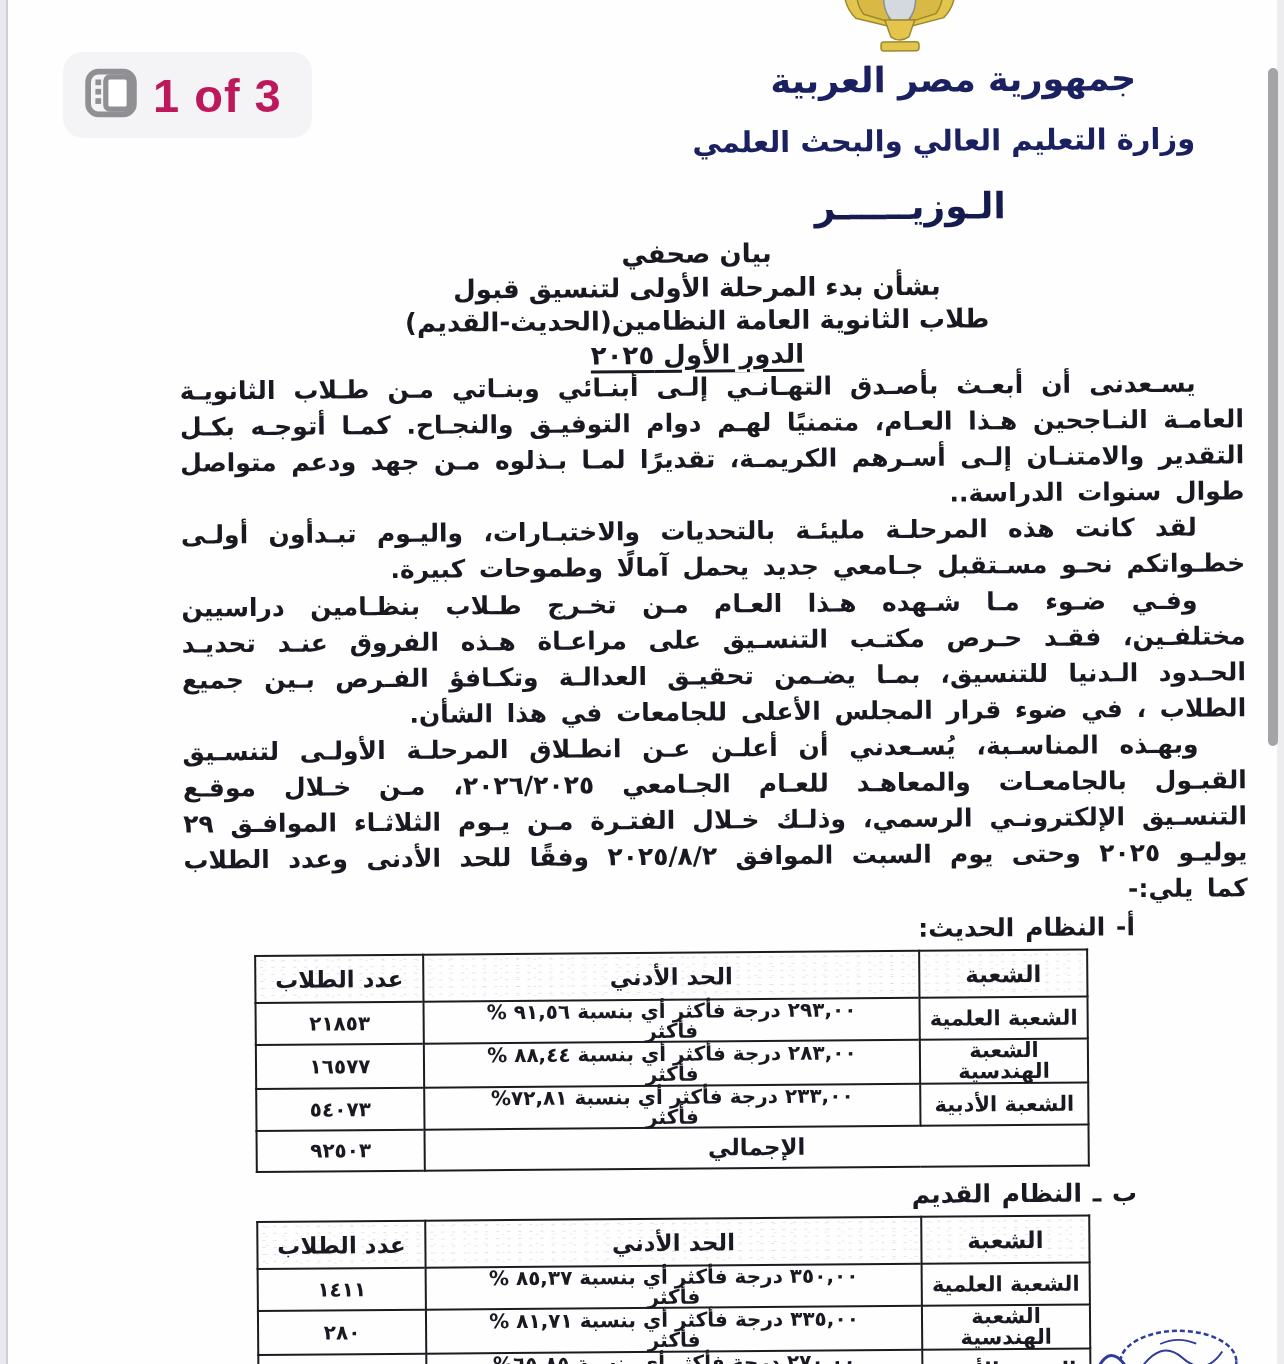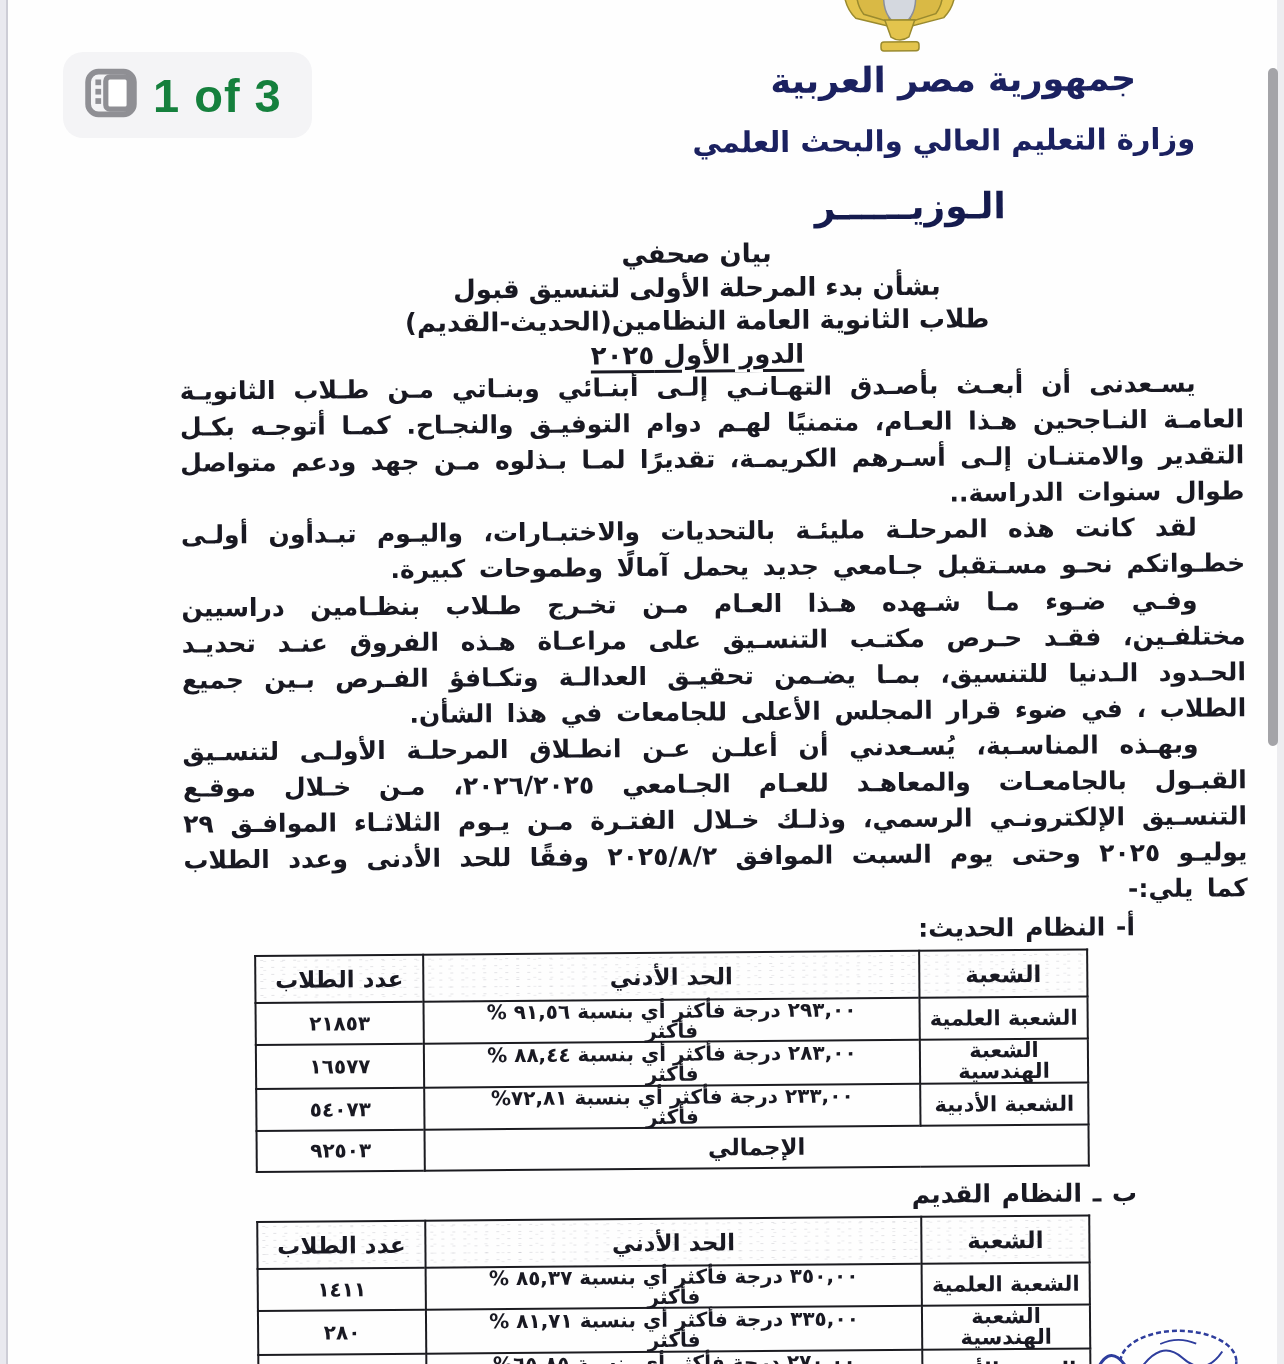--- a/index.html
+++ b/index.html
@@ -12,21 +12,21 @@
   .page { position:relative; width:1284px; height:1364px; background:#fefefe; overflow:hidden; }
 
   
   .edge-strip { position:absolute; left:0; top:0; bottom:0; width:8px; background:#e9e9ef; border-right:2px solid #cdcdd6; z-index:9; }
   .scroll-track { position:absolute; right:0; top:0; bottom:0; width:7px; background:#ededf0; z-index:9; }
   .scroll-thumb { position:absolute; right:6px; top:68px; width:10px; height:678px; border-radius:6px; background:#a4a4a8; z-index:10; }
   .badge {
     position:absolute; left:63px; top:52px; height:86px; padding:0 30px 0 22px;
     background:#f4f4f6; border-radius:20px; display:flex; align-items:center; gap:16px; z-index:11;
   }
-  .badge-label { font-family:"Liberation Sans", sans-serif; font-size:47px; font-weight:700; color:#15803d; letter-spacing:1px; }
+  .badge-label { font-family:"Liberation Sans", sans-serif; font-size:47px; font-weight:700; color:#be185d; letter-spacing:1px; }
 
   
   .doc { position:absolute; left:0; top:0; width:1284px; height:1364px; direction:rtl; color:#191922; transform:rotate(-0.45deg); z-index:1; }
 
   .emblem { position:absolute; left:843px; top:0; width:124px; height:56px; overflow:hidden; }
   .emblem svg { display:block; margin-top:-38px; }
 
   .lh1 { position:absolute; left:748px; top:62px;  width:420px; text-align:center; font-size:35px; font-weight:bold; color:#1b2160; }
   .lh2 { position:absolute; left:688px; top:126px; width:520px; text-align:center; font-size:29px; font-weight:bold; color:#1b2160; }
   .lh3 { position:absolute; left:764px; top:188px; width:300px; text-align:center; font-size:36px; font-weight:bold; color:#151b4e; }

